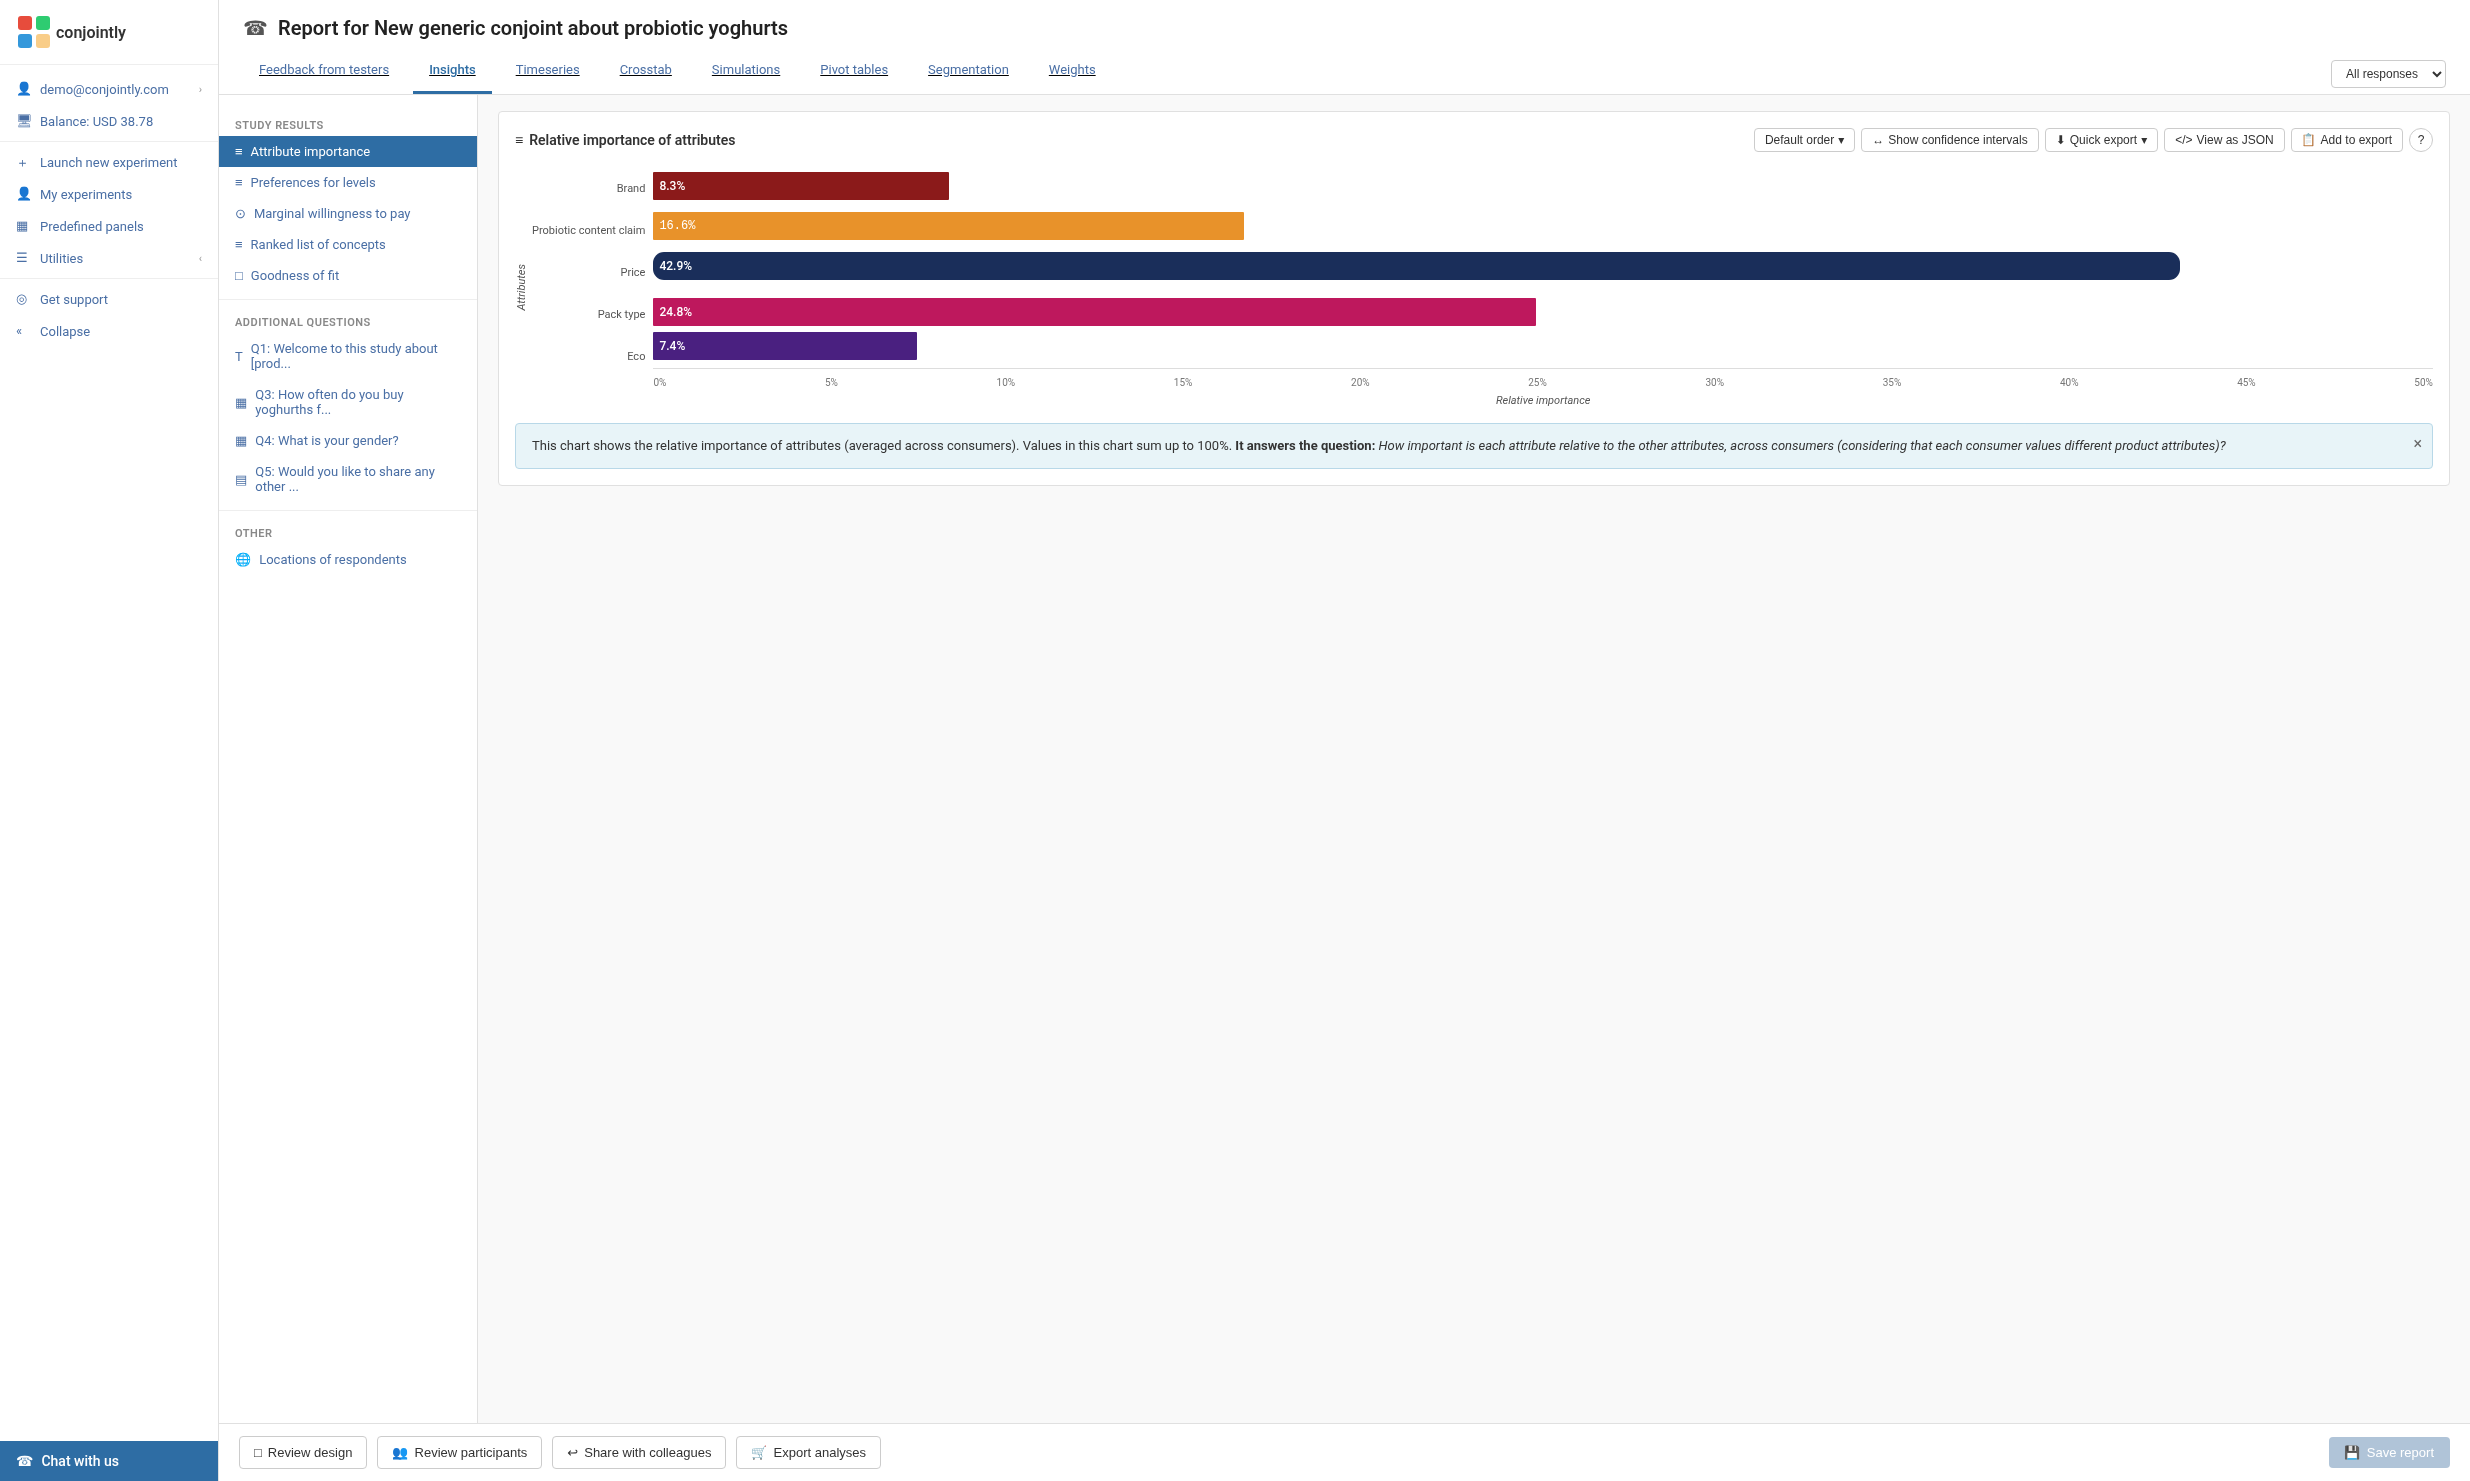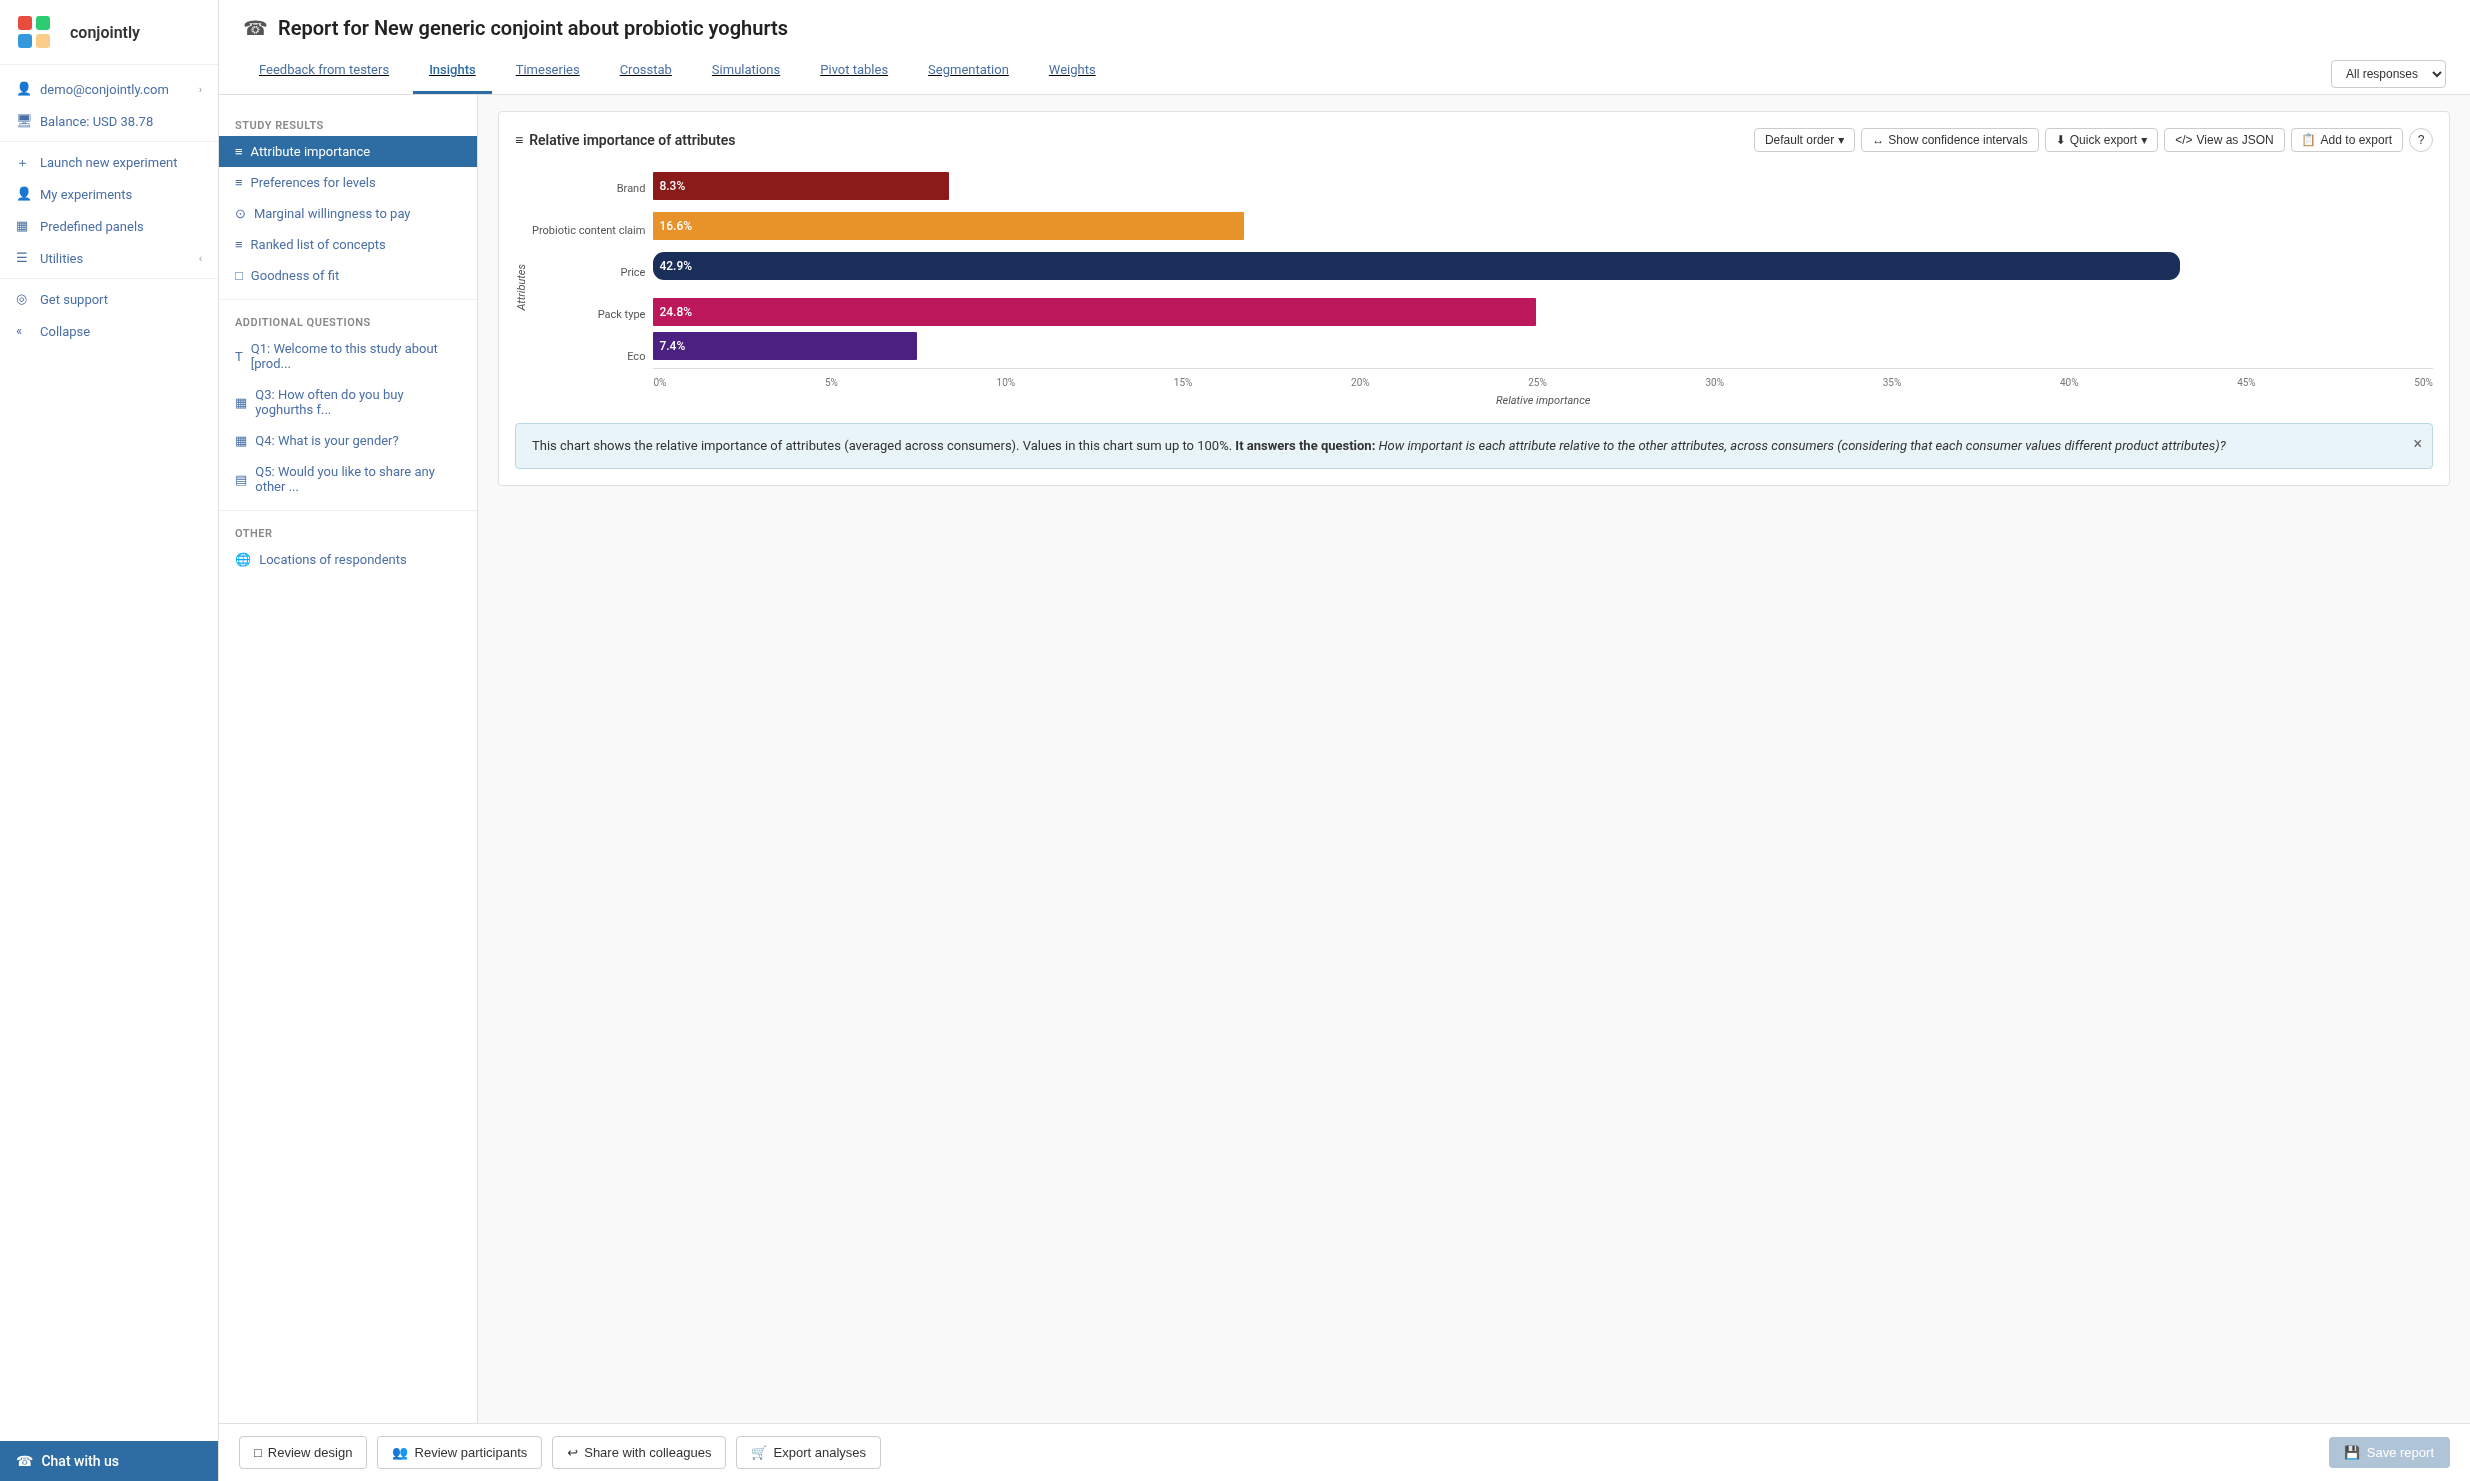--- a/index.html
+++ b/index.html
@@ -3,21 +3,21 @@
   <meta charset="utf-8">
   <style>
     * { box-sizing: border-box; margin: 0; padding: 0; }
     body { font-family: -apple-system, BlinkMacSystemFont, 'Segoe UI', Roboto, sans-serif; font-size: 13px; background: #f5f6f7; display: flex; flex-direction: column; height: 100vh; overflow: hidden; }
 
     .app { display: flex; flex: 1; overflow: hidden; }
 
     
     .sidebar { width: 219px; background: #fff; border-right: 1px solid #e0e0e0; display: flex; flex-direction: column; justify-content: space-between; flex-shrink: 0; }
     .sidebar-top { }
-    .sidebar-logo { padding: 14px 16px; display: flex; align-items: center; gap: 18px; border-bottom: 1px solid #eee; }
+    .sidebar-logo { padding: 14px 16px; display: flex; align-items: center; gap: 4px; border-bottom: 1px solid #eee; }
     .logo-icon { width: 36px; height: 36px; }
     .logo-text { font-size: 16px; font-weight: 600; color: #333; }
     .sidebar-nav { padding: 8px 0; }
     .sidebar-item { display: flex; align-items: center; gap: 8px; padding: 8px 16px; cursor: pointer; color: #4a6fa5; font-size: 13px; }
     .sidebar-item .nav-icon { width: 16px; height: 16px; color: #4a6fa5; flex-shrink: 0; }
     .sidebar-item .chevron { margin-left: auto; font-size: 11px; color: #999; }
     .sidebar-divider { border: none; border-top: 1px solid #eee; margin: 4px 0; }
     .sidebar-bottom { padding: 12px 16px; background: #2e6da4; color: #fff; font-size: 14px; font-weight: 500; cursor: pointer; display: flex; align-items: center; gap: 8px; }
 
     
@@ -263,21 +263,21 @@
                 <div class="y-label">Eco</div>
               </div>
 
               <div class="chart-plot">
                 <div class="bars-area" id="bars-area">
 
                 <div class="bar-row">
                       <div class="bar" style="width: 16.6%; background-color: rgb(139, 26, 26);">8.3%</div>
                     </div>
                     <div class="bar-row">
-                      <div class="bar" style="width: 33.2%; background-color: rgb(232, 146, 42);">16.6%</div>
+                      <div class="bar" style="width: 33.2%; background-color: rgb(232, 146, 42); font-family: Liberation Mono, monospace;">16.6%</div>
                     </div>
                     <div class="bar-row">
                       <div class="bar" style="width: 85.8%; background-color: rgb(26, 46, 90); border-radius: 11px;">42.9%</div>
                     </div>
                     <div class="bar-row">
                       <div class="bar" style="width: 49.6%; background-color: #be185d; margin-top: 12px;">24.8%</div>
                     </div>
                     <div class="bar-row">
                       <div class="bar" style="width: 14.8%; background-color: rgb(74, 32, 128);">7.4%</div>
                     </div>

